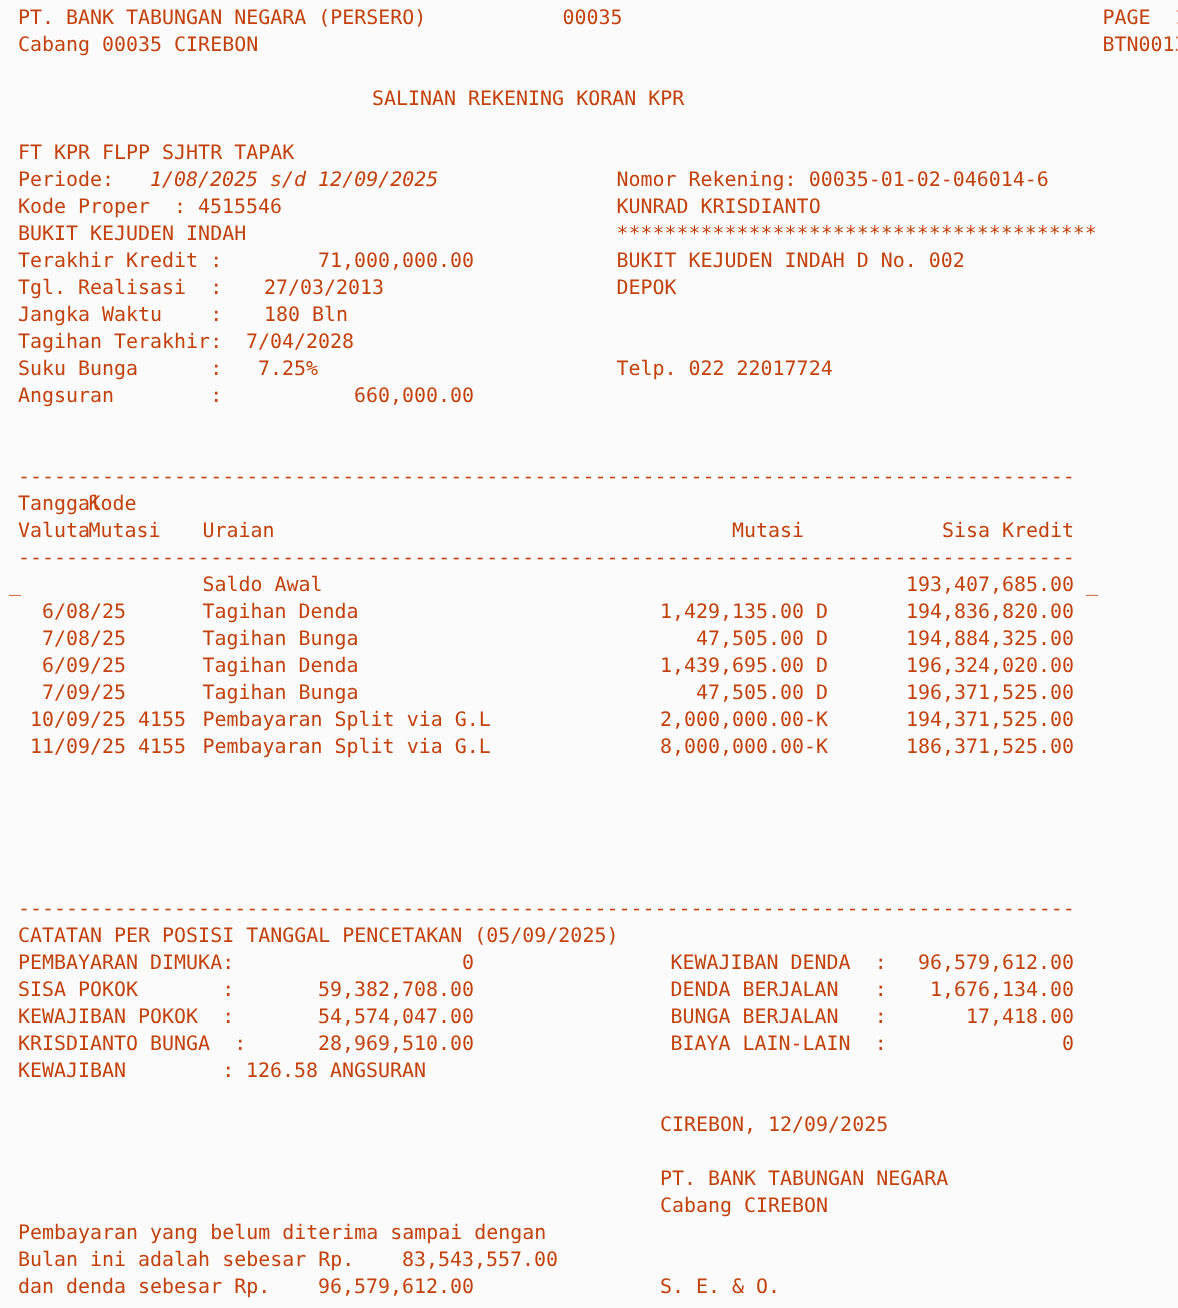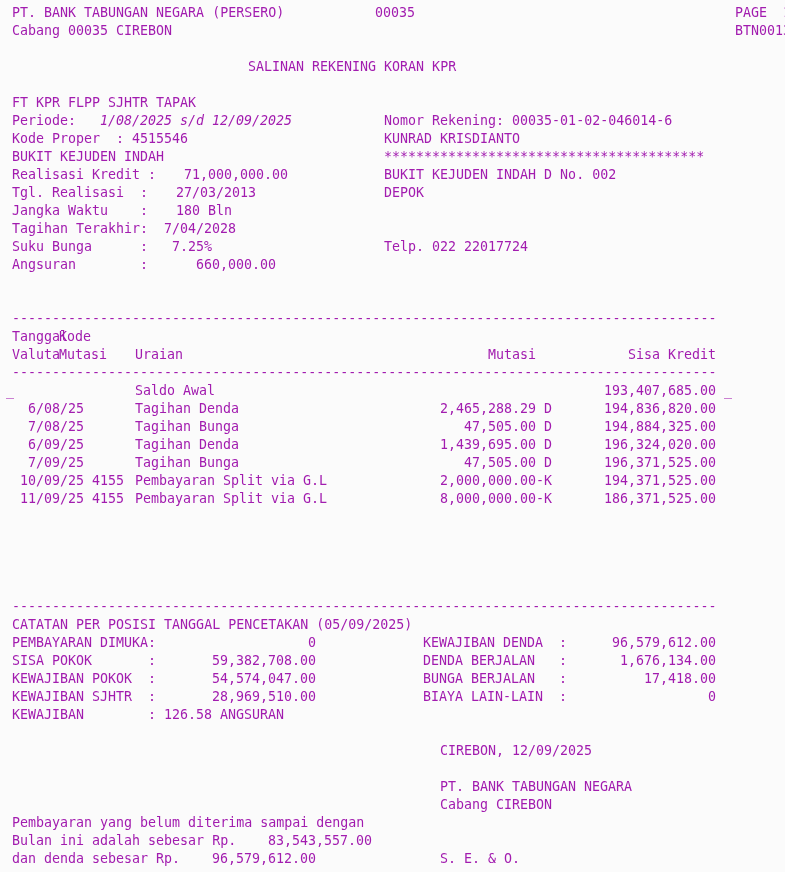--- a/index.html
+++ b/index.html
@@ -1,42 +1,42 @@
 <!DOCTYPE html>
 <html><head>
 <meta charset="utf-8">
 <style>
   html,body{margin:0;padding:0;}
   body{width:785px;height:872px;overflow:hidden;background:#fbfbfb;}
   .doc{position:relative;padding-top:4px;font-family:"DejaVu Sans Mono",monospace;
-       font-size:13.3px;line-height:18px;color:#a21caf;}
+       font-size:13.3px;line-height:18px;color:#c2410c;}
   .ln{position:relative;height:18px;white-space:pre;}
   .ln span{position:absolute;top:0;white-space:pre;}
   
   .l    {left:12px;}
   .x76  {left:59px;}
   .x100 {left:100px;font-style:italic;}
   .x132 {left:132px;}
   .x135 {left:135px;}
   .x156 {left:156px;margin-left:20px;}
   .x164 {left:164px;}
   .x172 {left:172px;}
   .x212 {left:212px;}
   .x248 {left:248px;}
   .x268 {left:268px;}
   .x375 {left:375px;}
-  .x400 {left:384px;}
-  .x408 {left:408px;padding-left:15px;}
+  .x400 {left:411px;}
+  .x408 {left:432px;padding-left:15px;}
   .x440 {left:440px;}
   .x663 {left:700px;margin-left:35px;}
   .x6   {left:6px;}
   .x724 {left:724px;}
   .date {left:20px;width:64px;text-align:right;}
   .kode {left:92px;}
-  .numL {left:156px;width:160px;text-align:center;}  
+  .numL {left:156px;width:160px;text-align:right;}  
   .numC {left:160px;width:156px;text-align:right;}  
   .mut  {left:344px;width:208px;text-align:right;}  
   .mutH {left:448px;width:88px;text-align:right;}   
   .sisa {left:556px;width:160px;text-align:right;}  
   .numR {left:552px;width:164px;text-align:right;}  
 </style>
 </head>
 <body>
 
 <div class="doc">
@@ -68,21 +68,21 @@
   <div class="ln">
     <span class="l">Kode Proper  :</span>
     <span class="x132">4515546</span>
     <span class="x400">KUNRAD KRISDIANTO</span>
   </div>
   <div class="ln">
     <span class="l">BUKIT KEJUDEN INDAH</span>
     <span class="x400">****************************************</span>
   </div>
   <div class="ln">
-    <span class="l">Realisasi Kredit :</span>
+    <span class="l">Terakhir Kredit :</span>
     <span class="numL">71,000,000.00</span>
     <span class="x400">BUKIT KEJUDEN INDAH D No. 002</span>
   </div>
   <div class="ln">
     <span class="l">Tgl. Realisasi  :</span>
     <span class="x156">27/03/2013</span>
     <span class="x400">DEPOK</span>
   </div>
   <div class="ln">
     <span class="l">Jangka Waktu    :</span>
@@ -124,21 +124,21 @@
   <div class="ln">
     <span class="x6">_</span>
     <span class="x135">Saldo Awal</span>
     <span class="sisa">193,407,685.00</span>
     <span class="x724">_</span>
   </div>
   <div class="ln">
     <span class="date">6/08/25</span>
     <span class="kode"></span>
     <span class="x135">Tagihan Denda</span>
-    <span class="mut">2,465,288.29 D</span>
+    <span class="mut">1,429,135.00 D</span>
     <span class="sisa">194,836,820.00</span>
   </div>
   <div class="ln">
     <span class="date">7/08/25</span>
     <span class="kode"></span>
     <span class="x135">Tagihan Bunga</span>
     <span class="mut">47,505.00 D</span>
     <span class="sisa">194,884,325.00</span>
   </div>
   <div class="ln">
@@ -193,21 +193,21 @@
     <span class="x408">DENDA BERJALAN   :</span>
     <span class="numR">1,676,134.00</span>
   </div>
   <div class="ln">
     <span class="l">KEWAJIBAN POKOK  :</span>
     <span class="numC">54,574,047.00</span>
     <span class="x408">BUNGA BERJALAN   :</span>
     <span class="numR">17,418.00</span>
   </div>
   <div class="ln">
-    <span class="l">KEWAJIBAN SJHTR  :</span>
+    <span class="l">KRISDIANTO BUNGA  :</span>
     <span class="numC">28,969,510.00</span>
     <span class="x408">BIAYA LAIN-LAIN  :</span>
     <span class="numR">0</span>
   </div>
   <div class="ln">
     <span class="l">KEWAJIBAN        :</span>
     <span class="x164">126.58 ANGSURAN</span>
   </div>
   <div class="ln"></div>
 

